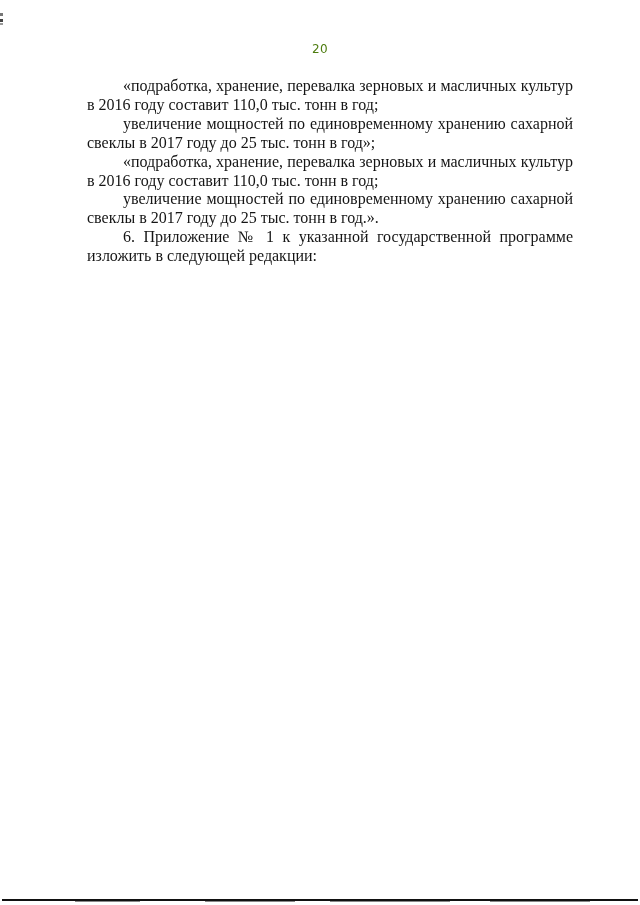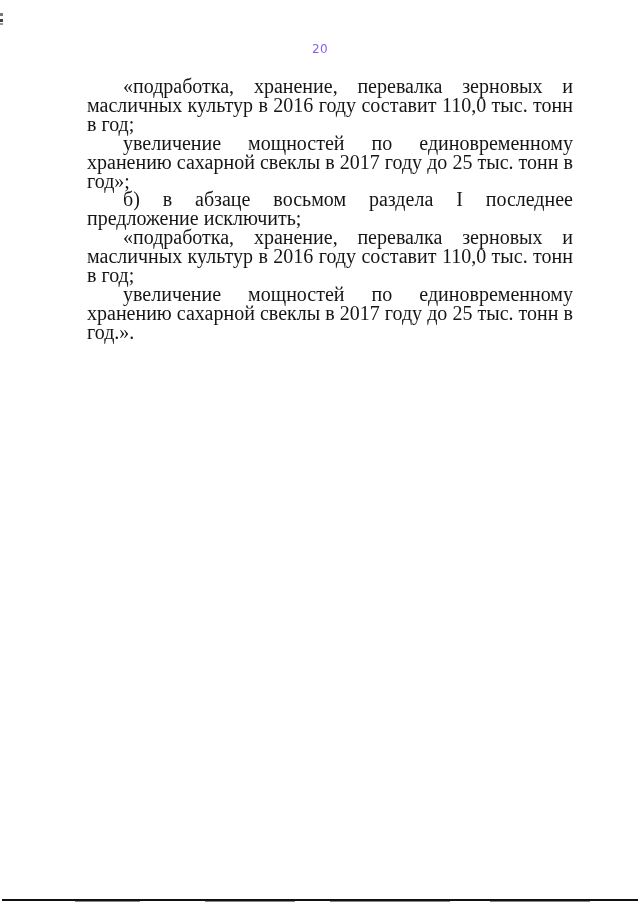--- a/index.html
+++ b/index.html
@@ -20,30 +20,30 @@
       background: #ffffff;
     }
     .page-number {
       position: absolute;
       top: 42px;
       left: 0;
       width: 640px;
       text-align: center;
       font-family: "DejaVu Sans", sans-serif;
       font-size: 12px;
-      color: #8b5cf6;
+      color: #4d7c0f;
       letter-spacing: 0.3px;
     }
     .body-text {
       position: absolute;
       left: 87px;
       top: 77px;
       width: 486px;
       font-family: "Liberation Serif", serif;
-      font-size: 20px;
+      font-size: 16px;
       line-height: 18.9px;
       color: #151515;
     }
     .para {
       margin: 0;
       text-align: justify;
       text-indent: 36px;
       text-align-last: left;
     }
     .scan-mark {
@@ -77,23 +77,23 @@
 
   <div class="scan-mark m1"></div>
   <div class="scan-mark m2"></div>
   <div class="scan-mark m3"></div>
 
   <div class="page-number">20</div>
 
   <div class="body-text">
     <p class="para">«подработка, хранение, перевалка зерновых и масличных культур в 2016 году составит 110,0 тыс. тонн в год;</p>
     <p class="para">увеличение мощностей по единовременному хранению сахарной свеклы в 2017 году до 25 тыс. тонн  в год»;</p>
-    <p class="para">б) в абзаце восьмом раздела I последнее предложение исключить;</p>
     <p class="para">«подработка, хранение, перевалка зерновых и масличных культур в 2016 году составит 110,0 тыс. тонн в год;</p>
     <p class="para">увеличение мощностей по единовременному хранению сахарной свеклы в 2017 году до 25 тыс. тонн  в год.».</p>
+    <p class="para">6. Приложение № 1 к указанной государственной программе изложить в следующей редакции:</p>
   </div>
 
   <div class="bottom-line"></div>
   <div class="bottom-line-gray" style="left:75px;width:65px;"></div>
   <div class="bottom-line-gray" style="left:205px;width:90px;"></div>
   <div class="bottom-line-gray" style="left:330px;width:120px;"></div>
   <div class="bottom-line-gray" style="left:490px;width:100px;"></div>
 
 </div>
 

